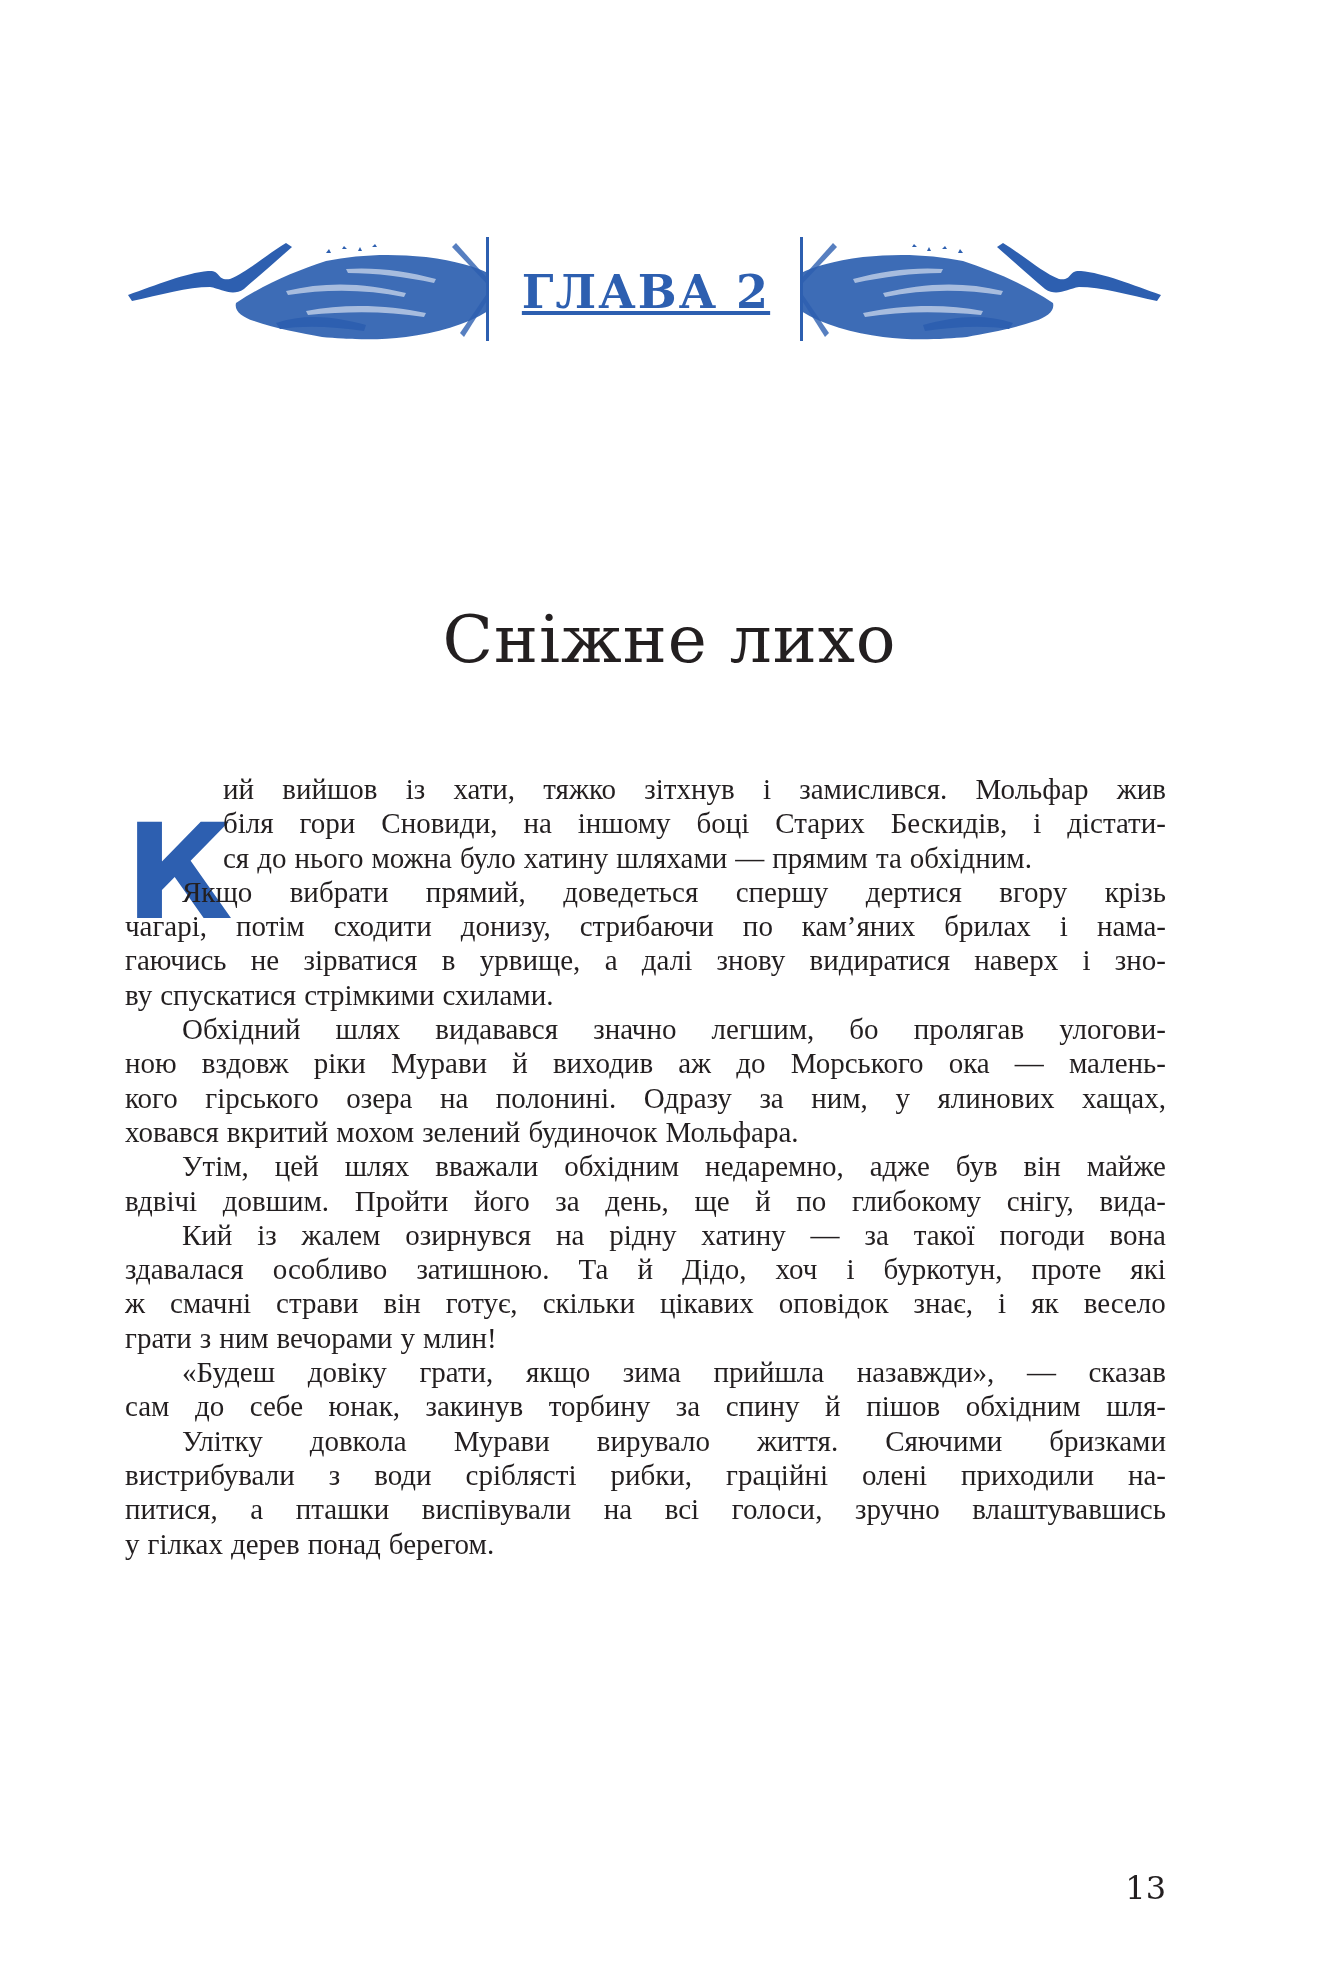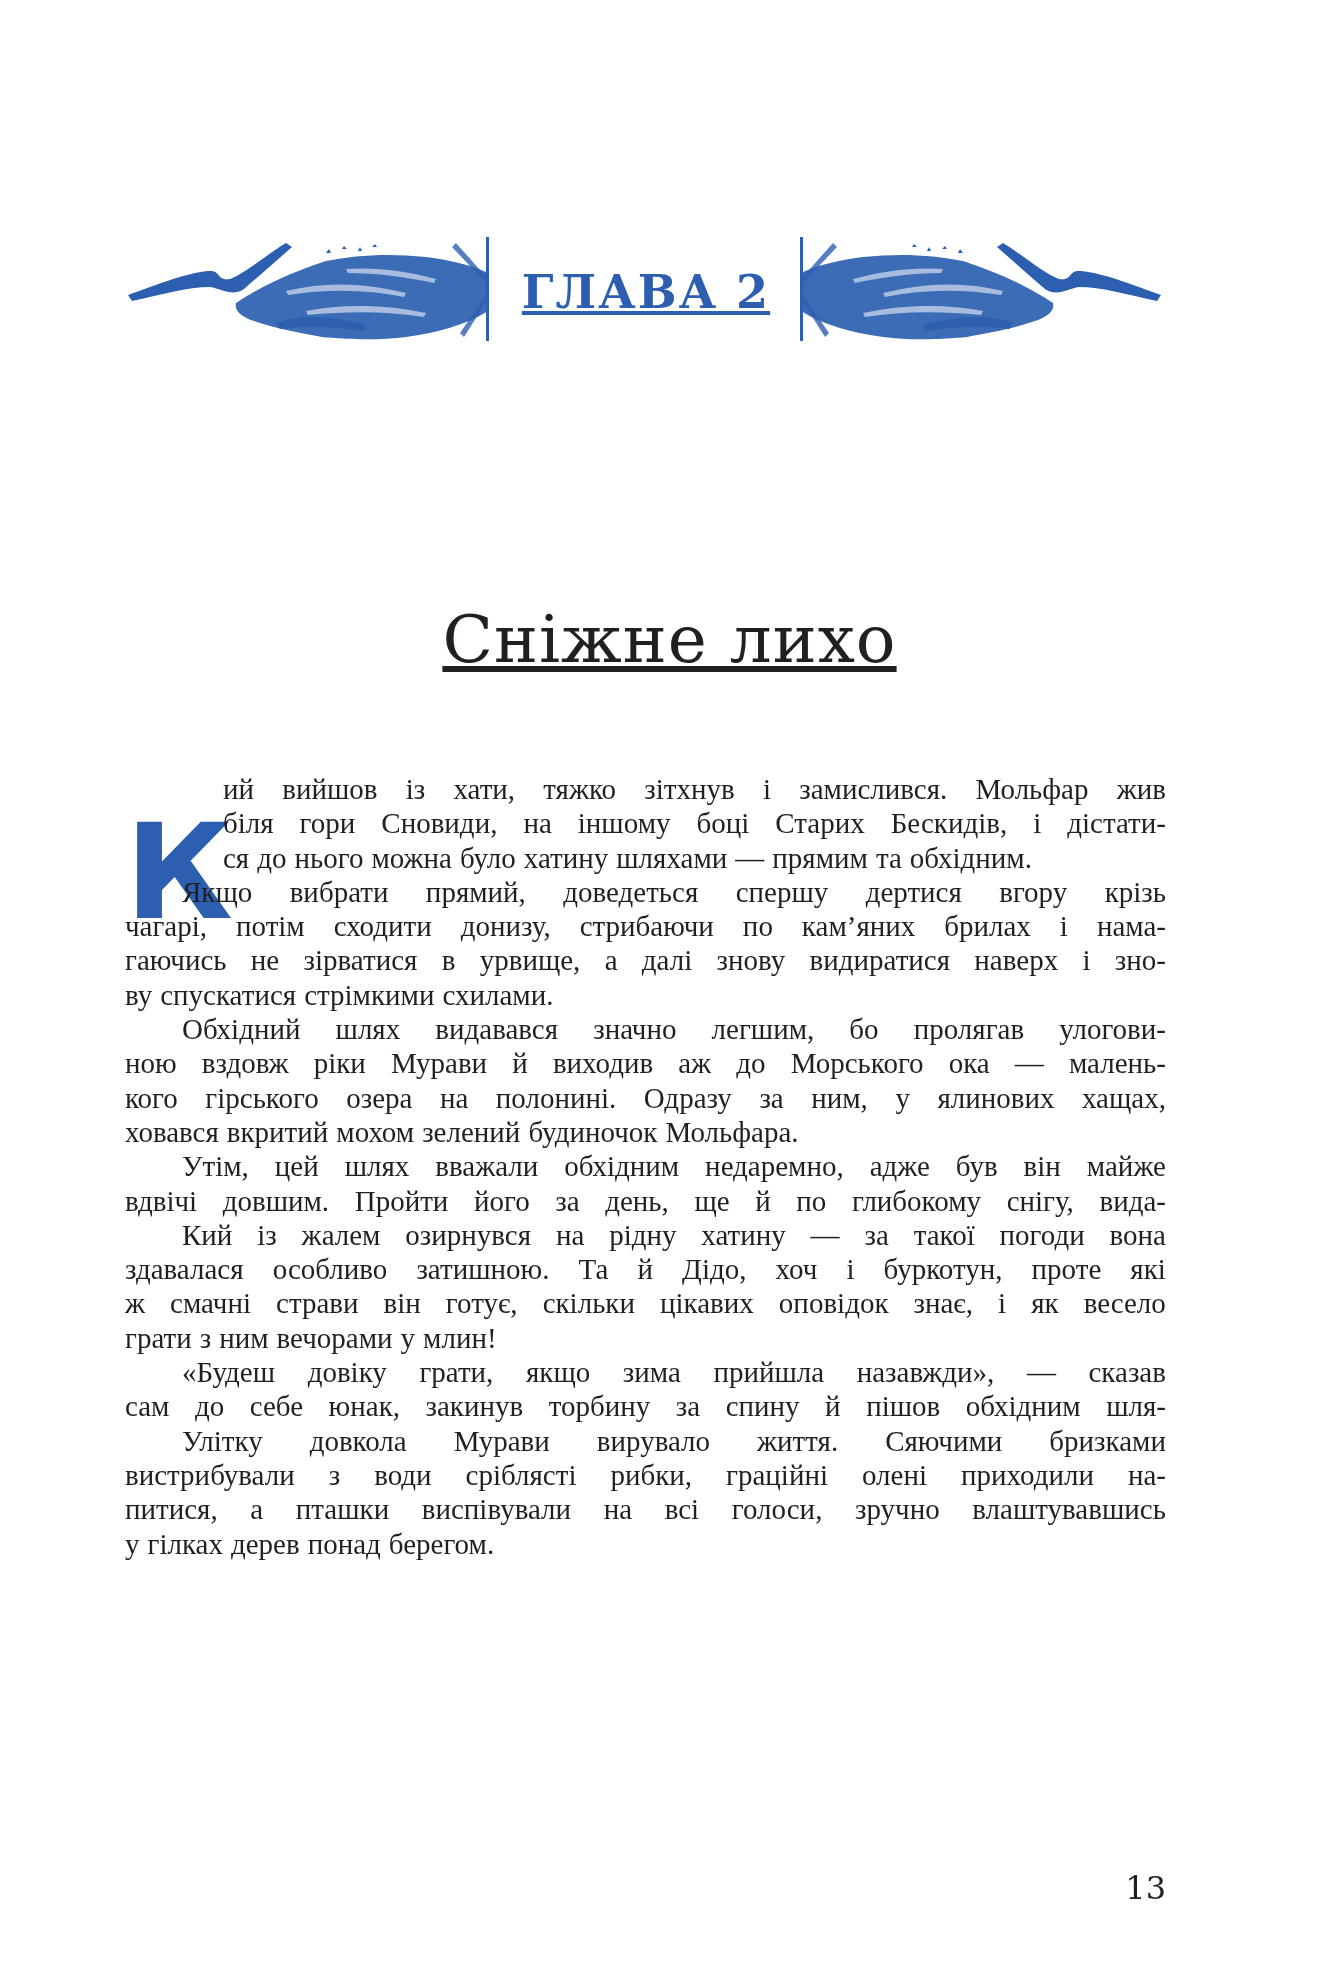--- a/index.html
+++ b/index.html
@@ -67,21 +67,21 @@
     <g fill="#ffffff" opacity="0.55">
       <path d="M160 58 C200 48 240 50 280 60 L278 64 C240 56 200 56 162 62 Z"></path>
       <path d="M180 78 C220 70 262 72 300 80 L298 84 C262 78 222 78 182 82 Z"></path>
       <path d="M220 36 C250 34 280 38 310 46 L308 50 C280 44 250 40 222 40 Z"></path>
     </g>
   </svg>
 </div>
 
 <div class="chapter-label">ГЛАВА 2</div>
 
-<h1 class="title" style="margin:0;font-weight:normal;text-decoration:underline;">Сніжне лихо</h1>
+<h1 class="title" style="margin:0;font-weight:normal;">Сніжне лихо</h1>
 
 <div class="dropcap">К</div>
 
 <div class="body" id="body">
     <div>
       <div class="line dc">
         <span>ий</span>
         <span>вийшов</span>
         <span>із</span>
         <span>хати,</span>

